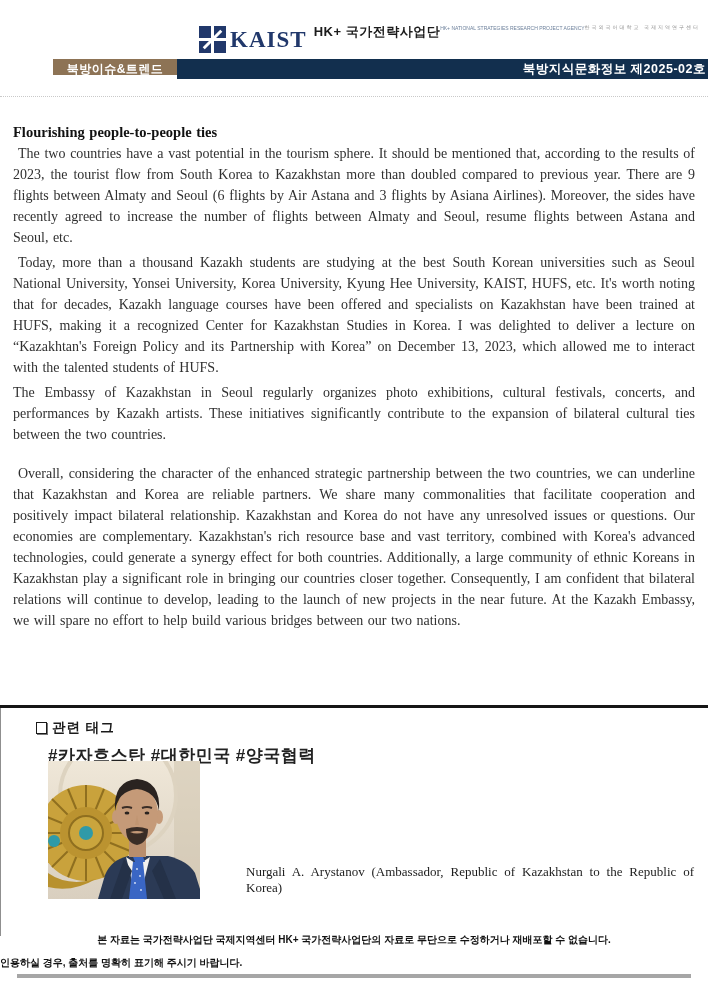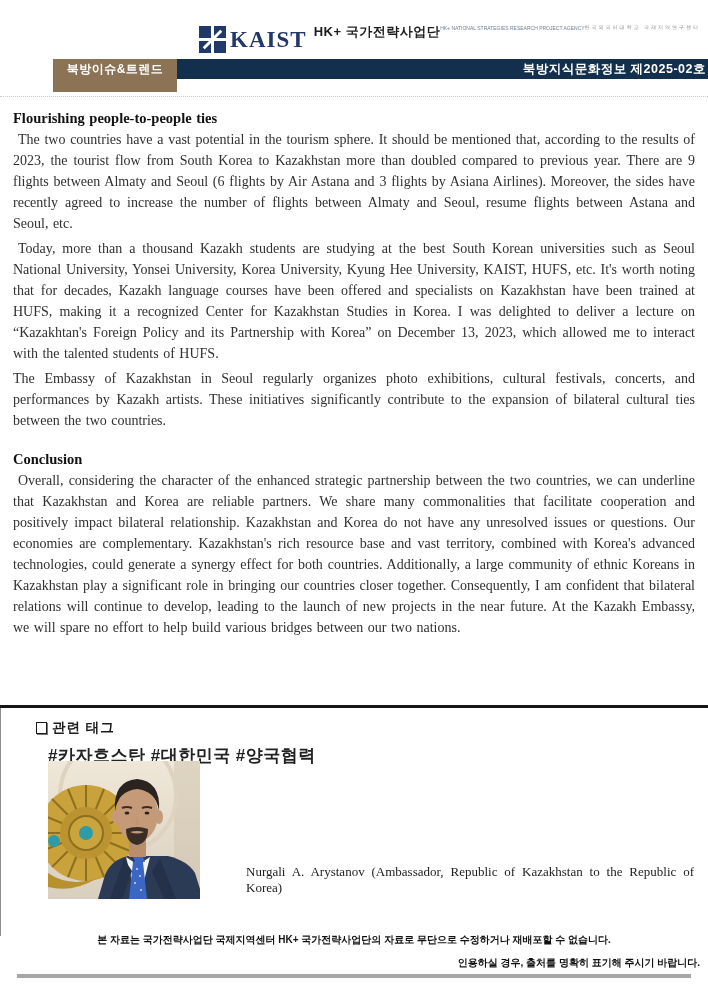--- a/index.html
+++ b/index.html
@@ -12,31 +12,31 @@
   .logo-cias{font-family:"Liberation Serif",serif;font-size:23px;font-weight:bold;
              color:#21386b;letter-spacing:1px;line-height:27px;margin-top:2px;}
   .logo-right{display:flex;flex-direction:row;margin-left:3px;}
   .logo-org{font-family:"Liberation Sans",sans-serif;font-size:13px;font-weight:bold;
             color:#1c1c1c;line-height:15px;letter-spacing:0.5px;}
   .logo-sub-en{font-family:"Liberation Sans",sans-serif;font-size:5px;color:#6b7f9a;line-height:6px;margin-top:1px;}
   .logo-sub-ko{font-family:"Liberation Sans",sans-serif;font-size:5px;color:#8a8a8a;line-height:6px;letter-spacing:2px;}
 
   
   .band{position:absolute;top:59px;left:0;width:708px;height:20px;}
-  .band-left{position:absolute;left:53px;width:124px;height:33px;background:#8d7355;
+  .band-left{position:absolute;left:53px;width:124px;height:16px;background:#8d7355;
              color:#ffffff;font-family:"Liberation Sans",sans-serif;font-size:12px;
              font-weight:bold;text-align:center;line-height:20px;letter-spacing:0.5px;}
   .band-right{position:absolute;left:177px;right:0;height:20px;background:#122f4e;
               color:#ffffff;font-family:"Liberation Sans",sans-serif;font-size:12.5px;
               font-weight:bold;text-align:right;line-height:20px;padding-right:2px;
               box-sizing:border-box;letter-spacing:0.5px;}
   .dotline{position:absolute;top:96px;left:0;width:708px;border-top:1px dotted #c9c9c9;}
 
   
-  .article{position:absolute;top:108px;left:13px;width:682px;text-align:justify;
+  .article{position:absolute;top:122px;left:13px;width:682px;text-align:justify;
            font-size:14px;line-height:21px;word-spacing:1px;color:#303030;}
   .article h3{font-size:14.5px;line-height:21px;margin:0;color:#111111;}
   .article p{margin:0 0 4px 0;}
   .article p.ind{text-indent:5px;}
   .sec2{margin-top:18px;}
 
   
   .bottom{position:absolute;top:705px;left:0;width:708px;height:233px;
           border-top:3px solid #161616;}
   .bottom:before{content:"";position:absolute;left:0;top:0;width:1px;height:228px;background:#8f8f8f;}
@@ -48,22 +48,22 @@
   .hashtags{position:absolute;left:48px;top:36px;font-family:"Liberation Sans",sans-serif;
             font-size:17px;font-weight:bold;color:#222222;letter-spacing:0.5px;}
   .photo{position:absolute;left:48px;top:53px;width:152px;height:138px;overflow:hidden;}
   .caption{position:absolute;left:246px;top:156px;right:14px;
            font-family:"Liberation Serif",serif;font-size:13px;color:#1c1c1c;
            text-align:justify;text-align-last:justify;line-height:16px;}
 
   
   .footer1{position:absolute;top:933px;left:0;width:708px;text-align:center;
            font-family:"Liberation Sans",sans-serif;font-size:10px;font-weight:bold;color:#111;}
-  .footer2{position:absolute;top:956px;left:0;width:676px;text-align:right;
-           font-family:"Liberation Sans",sans-serif;font-size:10px;font-weight:bold;color:#111;padding-left:24px;}
+  .footer2{position:absolute;top:956px;left:0;width:676px;text-align:left;
+           font-family:"Liberation Sans",sans-serif;font-size:10px;font-weight:bold;color:#111;}
   .graybar{position:absolute;top:974px;left:17px;width:674px;height:4px;background:#a6a6a6;}
 </style>
 </head>
 <body>
 
 <div class="page">
 
   <div class="logo">
     <svg class="logo-mark" viewBox="0 0 27 27">
       <rect x="0" y="0" width="12" height="12" fill="#21386b"></rect>
@@ -89,21 +89,20 @@
   <div class="dotline"></div>
 
   <div class="article">
     <div class="sec1">
       <h3>Flourishing people-to-people ties</h3>
       <p class="ind">The two countries have a vast potential in the tourism sphere. It should be mentioned that, according to the results of 2023, the tourist flow from South Korea to Kazakhstan more than doubled compared to previous year. There are 9 flights between Almaty and Seoul (6 flights by Air Astana and 3 flights by Asiana Airlines). Moreover, the sides have recently agreed to increase the number of flights between Almaty and Seoul, resume flights between Astana and Seoul, etc.</p>
       <p class="ind">Today, more than a thousand Kazakh students are studying at the best South Korean universities such as Seoul National University, Yonsei University, Korea University, Kyung Hee University, KAIST, HUFS, etc. It's worth noting that for decades, Kazakh language courses have been offered and specialists on Kazakhstan have been trained at HUFS, making it a recognized Center for Kazakhstan Studies in Korea. I was delighted to deliver a lecture on “Kazakhtan's Foreign Policy and its Partnership with Korea” on December 13, 2023, which allowed me to interact with the talented students of HUFS.</p>
       <p>The Embassy of Kazakhstan in Seoul regularly organizes photo exhibitions, cultural festivals, concerts, and performances by Kazakh artists. These initiatives significantly contribute to the expansion of bilateral cultural ties between the two countries.</p>
     </div>
     <div class="sec2">
-      <h3>Conclusion</h3>
       <p class="ind">Overall, considering the character of the enhanced strategic partnership between the two countries, we can underline that Kazakhstan and Korea are reliable partners. We share many commonalities that facilitate cooperation and positively impact bilateral relationship. Kazakhstan and Korea do not have any unresolved issues or questions. Our economies are complementary. Kazakhstan's rich resource base and vast territory, combined with Korea's advanced technologies, could generate a synergy effect for both countries. Additionally, a large community of ethnic Koreans in Kazakhstan play a significant role in bringing our countries closer together. Consequently, I am confident that bilateral relations will continue to develop, leading to the launch of new projects in the near future. At the Kazakh Embassy, we will spare no effort to help build various bridges between our two nations.</p>
     </div>
   </div>
 
   <div class="bottom">
     <div class="tags-title">
       <span class="sq"></span>
       <span>관련  태그</span>
     </div>
     <div class="hashtags">#카자흐스탄  #대한민국  #양국협력</div>

